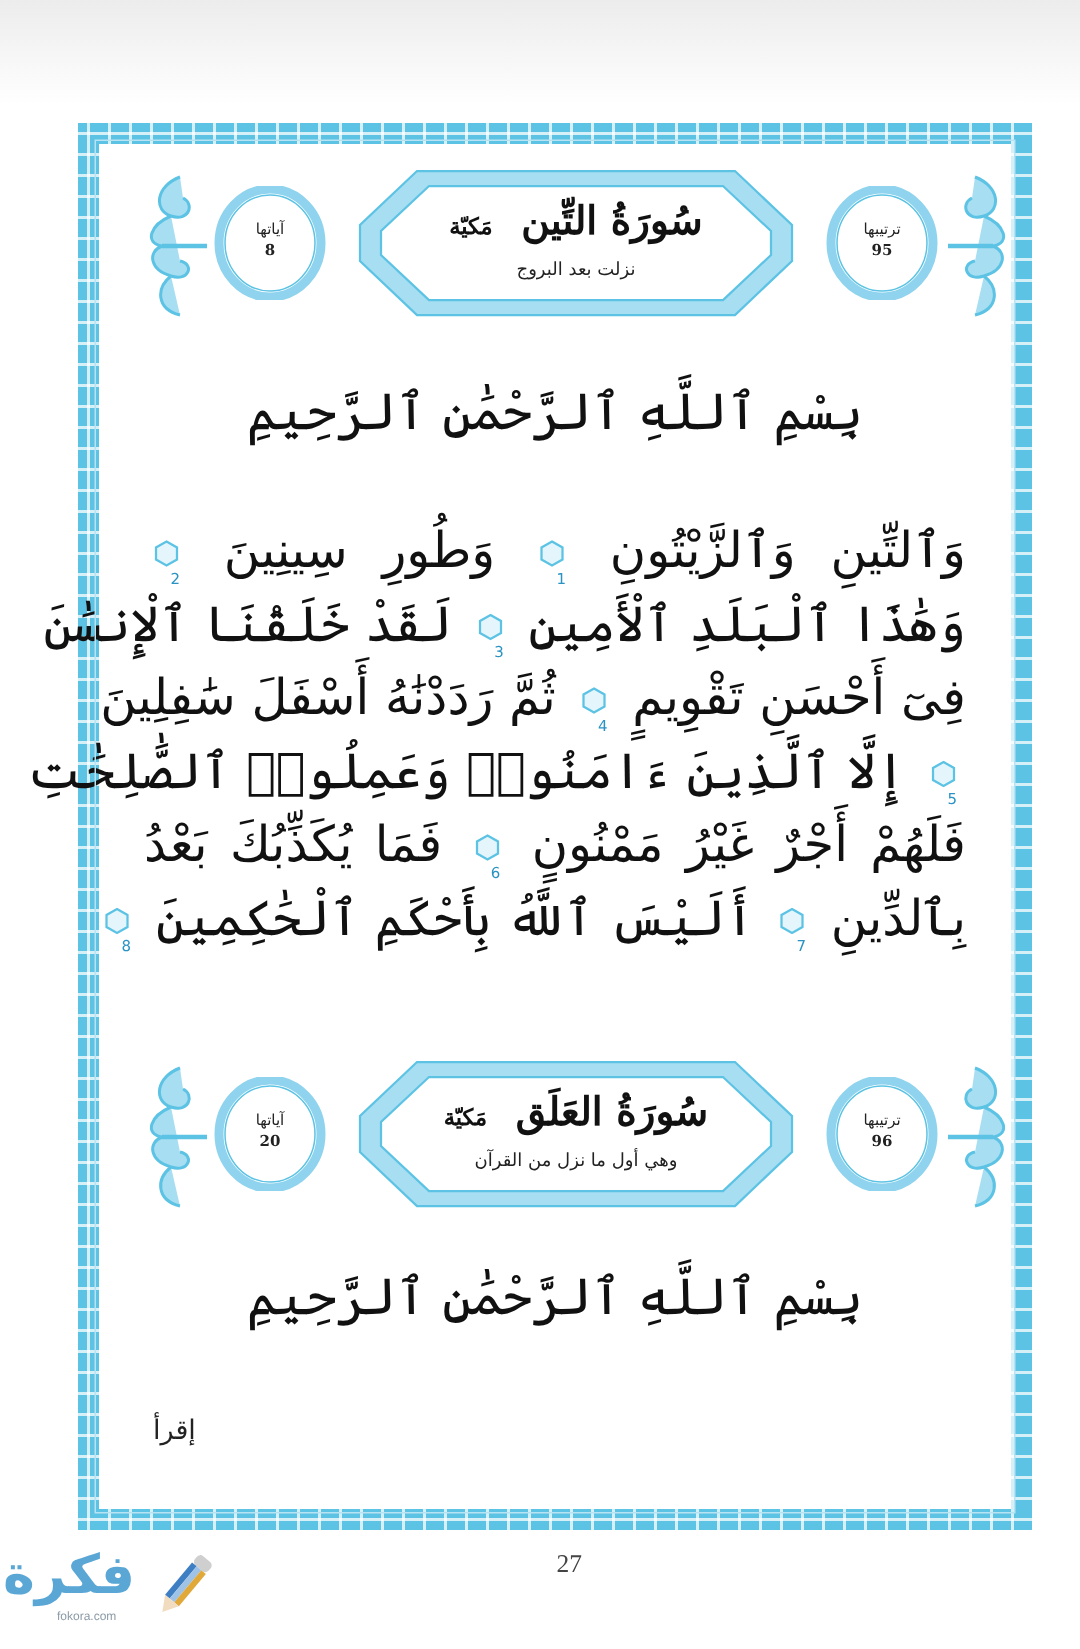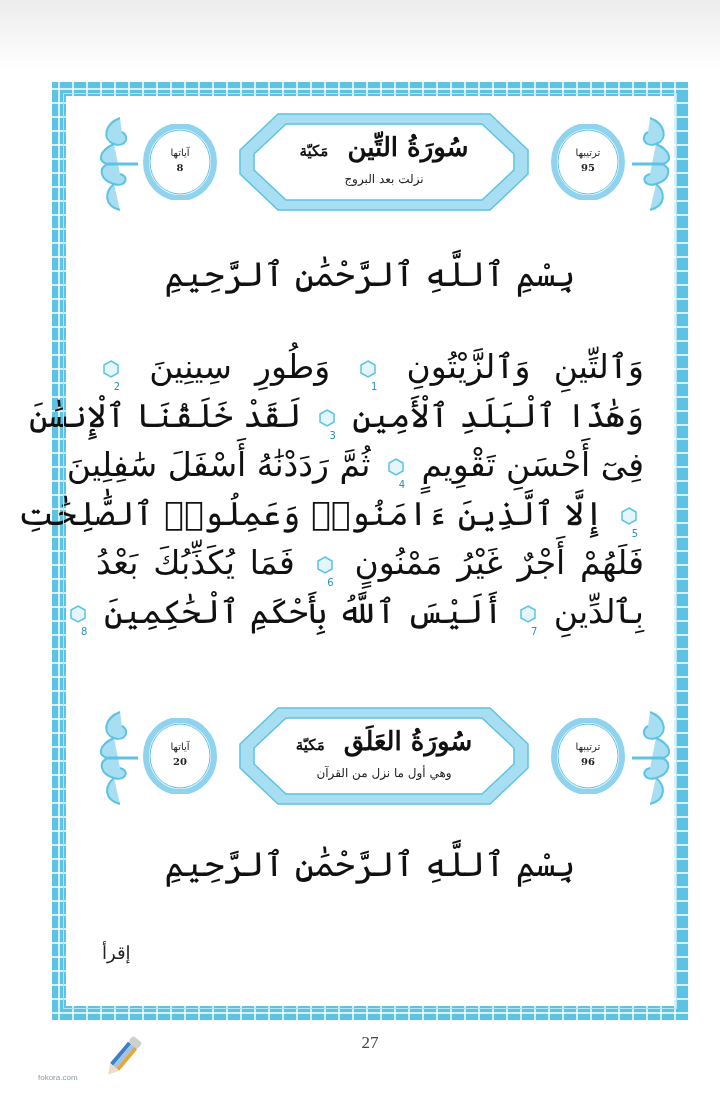--- a/index.html
+++ b/index.html
@@ -79,21 +79,21 @@
   .ayah-marker svg { position:absolute; left:0; top:0; }
   .ayah-marker span {
     position:absolute; left:0; right:0; top:2px; text-align:center;
     font-family:"DejaVu Sans", sans-serif; font-size:10px; color:#2a93c4;
   }
   .catchword {
     position:absolute; left:36px; top:846px; direction:rtl;
     font-size:18px; color:#222;
   }
   .page-number {
-    position:absolute; left:352px; top:1033px; width:36px; text-align:center;
+    position:absolute; left:352px; top:1033px; width:36px; text-align:right;
     font-family:"Liberation Serif", serif; font-size:17px; color:#444;
   }
   .watermark {
     position:absolute; left:2px; top:1028px; width:145px; height:60px;
   }
   .watermark .wm-arabic {
     position:absolute; left:0; top:2px; font-family:"DejaVu Sans", sans-serif;
     font-size:36px; font-weight:bold; color:#5aa7d6; direction:rtl; letter-spacing:1px;
   }
   .watermark .wm-url {
@@ -236,20 +236,21 @@
   </div>
 
   <div class="basmala" style="top:748px;">بِسْمِ ٱللَّهِ ٱلرَّحْمَٰنِ ٱلرَّحِيمِ</div>
 
   <div class="catchword">إقرأ</div>
 </div>
 
 <div class="page-number">27</div>
 
 <div class="watermark">
+  <div class="wm-arabic">فكرة</div>
   <div class="wm-url">fokora.com</div>
   <svg width="46" height="50" viewBox="0 0 46 50">
     <g transform="rotate(40 23 25)">
       <rect x="17" y="2" width="12" height="8" rx="3" fill="#cfcfcf"></rect>
       <rect x="17" y="10" width="4" height="28" fill="#3d7fc2"></rect>
       <rect x="21" y="10" width="4" height="28" fill="#9fc3e6"></rect>
       <rect x="25" y="10" width="4" height="28" fill="#e0a93a"></rect>
       <polygon points="17,38 29,38 23,48" fill="#f1dcc0"></polygon>
     </g>
   </svg>

